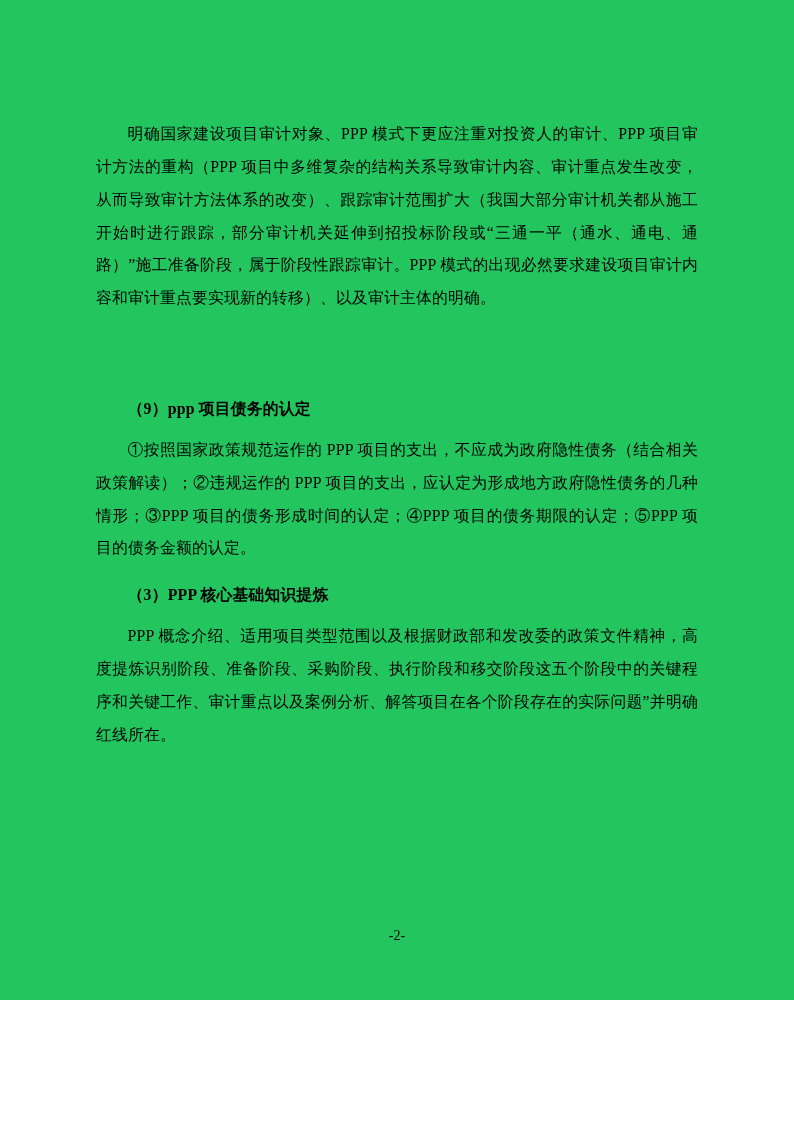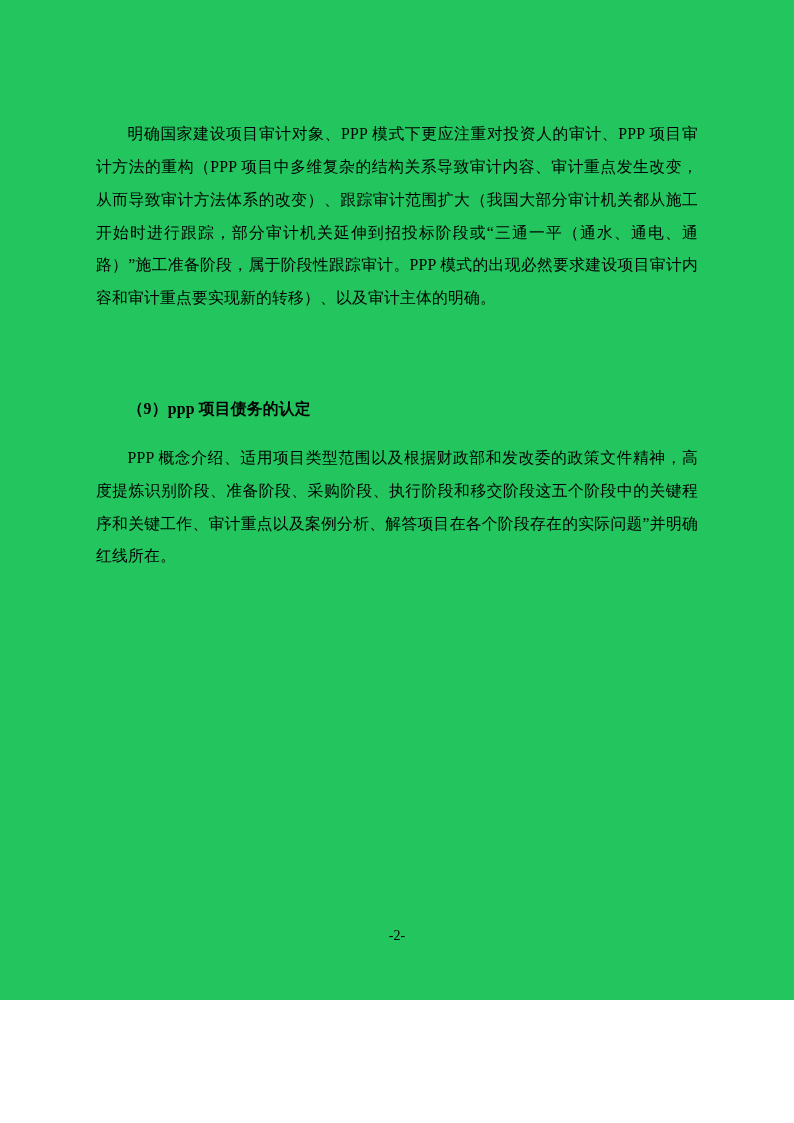--- a/index.html
+++ b/index.html
@@ -66,21 +66,23 @@
   <div class="doc-body">
 
     <p class="para">明确国家建设项目审计对象、PPP 模式下更应注重对投资人的审计、PPP 项目审计方法的重构（PPP 项目中多维复杂的结构关系导致审计内容、审计重点发生改变，从而导致审计方法体系的改变）、跟踪审计范围扩大（我国大部分审计机关都从施工开始时进行跟踪，部分审计机关延伸到招投标阶段或“三通一平（通水、通电、通路）”施工准备阶段，属于阶段性跟踪审计。PPP 模式的出现必然要求建设项目审计内容和审计重点要实现新的转移）、以及审计主体的明确。</p>
 
     <div class="spacer-block"></div>
 
     <p class="heading">（9）ppp 项目债务的认定</p>
 
     <div class="gap-small"></div>
 
+    <p class="para">①按照国家政策规范运作的 PPP 项目的支出，不应成为政府隐性债务（结合相关政策解读）；②违规运作的 PPP 项目的支出，应认定为形成地方政府隐性债务的几种情形；③PPP 项目的债务形成时间的认定；④PPP 项目的债务期限的认定；⑤PPP 项目的债务金额的认定。</p>
 
+    <p class="heading">（3）PPP 核心基础知识提炼</p>
 
     <div class="gap-small"></div>
 
     <p class="para">PPP 概念介绍、适用项目类型范围以及根据财政部和发改委的政策文件精神，高度提炼识别阶段、准备阶段、采购阶段、执行阶段和移交阶段这五个阶段中的关键程序和关键工作、审计重点以及案例分析、解答项目在各个阶段存在的实际问题”并明确红线所在。</p>
 
     <div class="gap-small"></div>
 
 
   </div>
 

